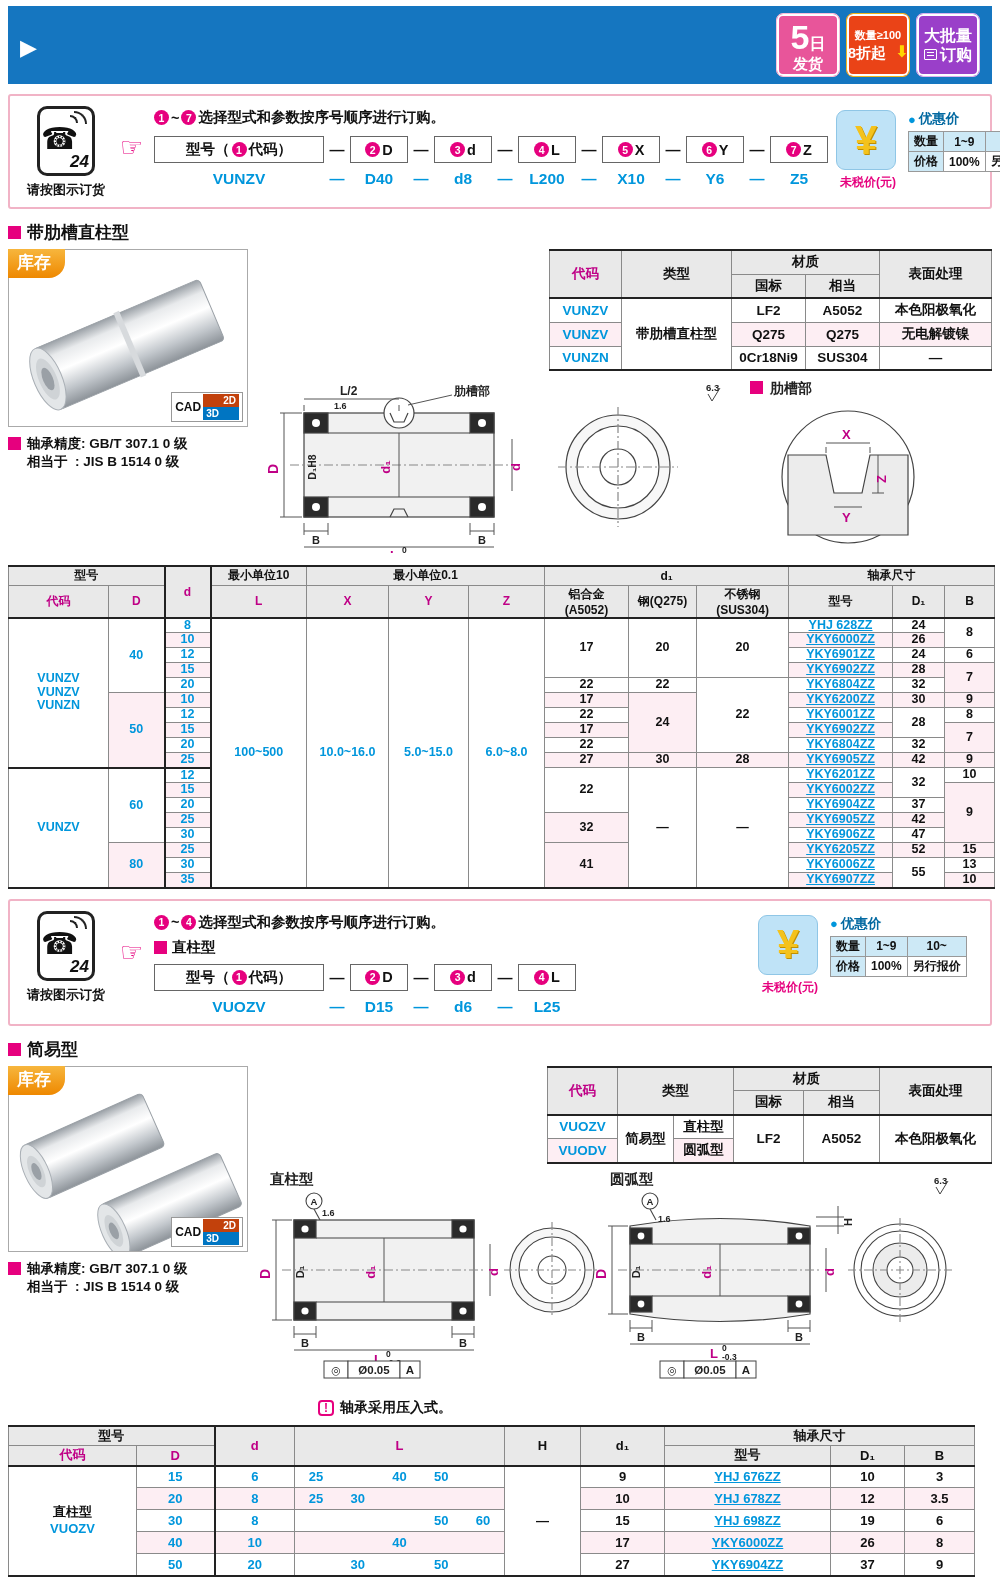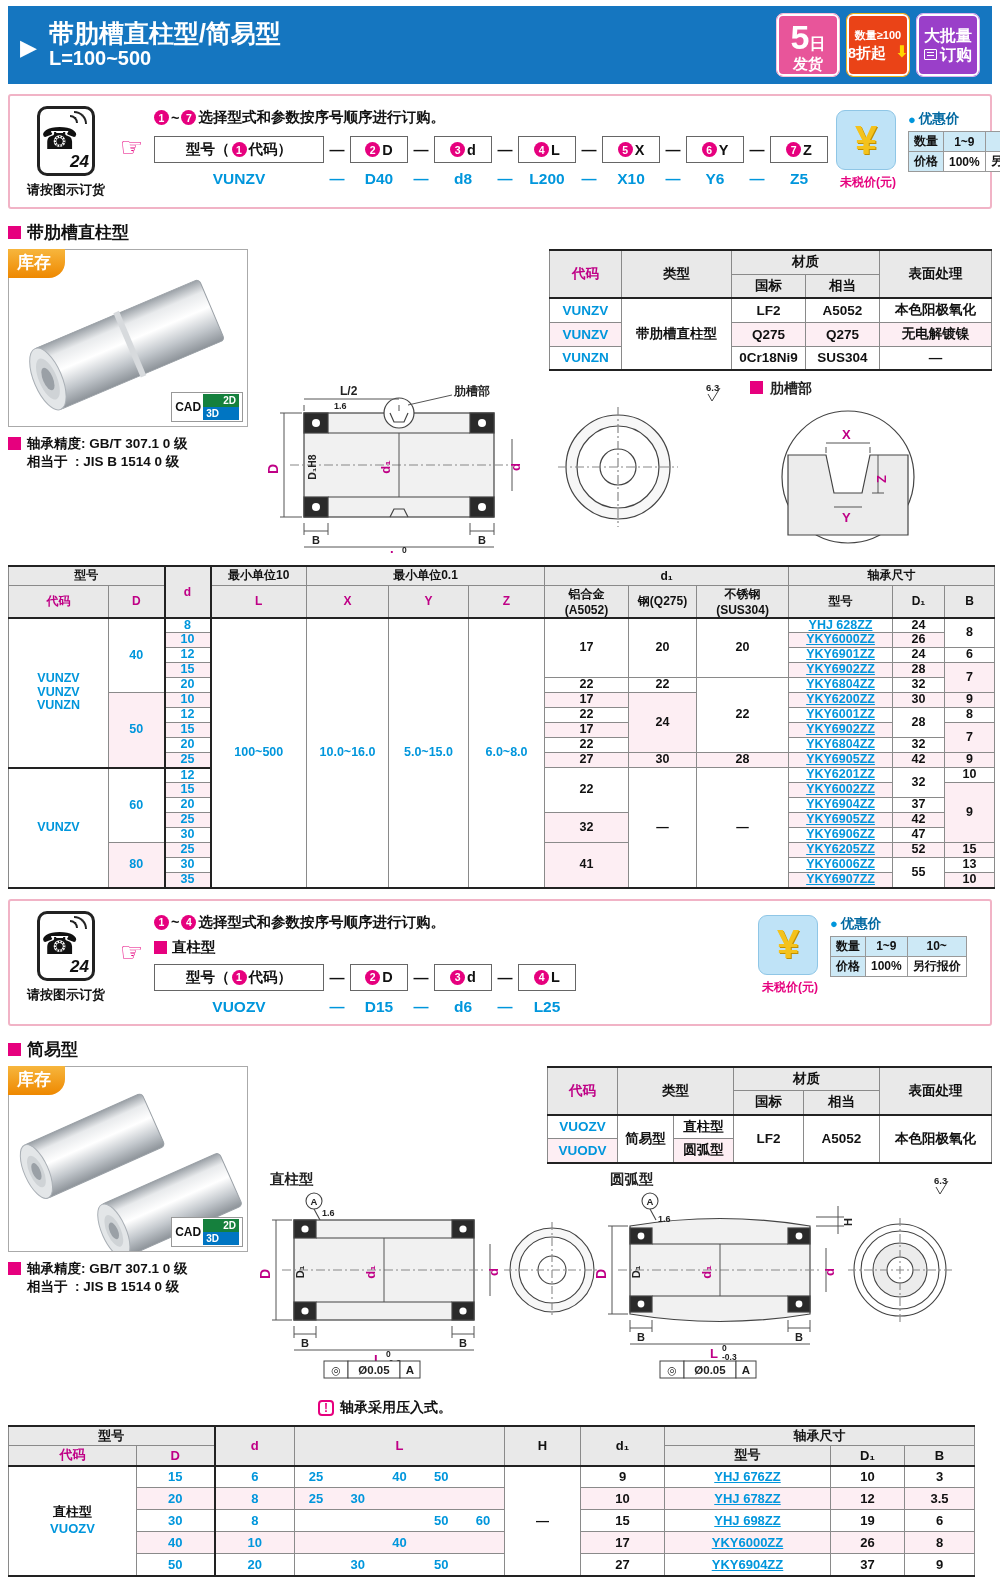--- a/index.html
+++ b/index.html
@@ -68,21 +68,21 @@
 .sect{display:flex;align-items:center;gap:6px;font-size:17px;margin:12px 0 5px;}
 .crow{display:flex;gap:10px;align-items:flex-start;}
 .leftcol{width:240px;flex:none;}
 .photobox{width:240px;border:1px solid #aaa;position:relative;background:#fff;}
 .photobox.h1{height:178px;}
 .photobox.h2{height:186px;}
 .stock{position:absolute;left:-1px;top:-1px;background:linear-gradient(#f7b63d,#ee8800);color:#fff;font-size:17px;padding:2px 14px 4px 9px;border-radius:0 0 16px 0;z-index:2;}
 .cadbadge{position:absolute;right:4px;bottom:4px;display:flex;align-items:center;border:1px solid #999;background:#fff;padding:1px 3px;gap:2px;}
 .cadbadge .cad{font-size:12px;}
 .cadbadge .dd{color:#fff;font-size:10px;padding:0 3px;line-height:1.3;}
-.cadbadge .d2{background:#15803d;padding-left:20px;}
+.cadbadge .d2{background:#c2410c;padding-left:20px;}
 .cadbadge .d3{background:#0075c2;}
 .precision{font-size:13.5px;margin-top:8px;display:flex;gap:6px;align-items:flex-start;}
 .precision .sq{margin-top:2px;}
 .rightcol{flex:1;min-width:0;}
 .mattbl-wrap{display:flex;justify-content:flex-end;}
 table.ctl{border-collapse:collapse;table-layout:fixed;}
 table.ctl th,table.ctl td{border:1px solid #8a8a8a;text-align:center;vertical-align:middle;padding:0 2px;overflow:hidden;}
 table.ctl th{background:#e9e9e9;font-weight:bold;}
 table.ctl{border-top:2px solid #222;border-bottom:2px solid #222;}
 table.ctl thead{border-bottom:2px solid #222;}
@@ -110,24 +110,20 @@
 .noteicon{width:16px;height:16px;border:2px solid #e6007e;border-radius:4px;color:#e6007e;font-size:12px;display:inline-flex;align-items:center;justify-content:center;flex:none;}
 svg text{font-family:"Liberation Sans","DejaVu Sans",sans-serif;font-weight:bold;}
 </style>
 </head>
 <body>
 
 <div class="page">
 
   <div class="topbar">
     <span class="tri">▶</span>
-    <span class="sub">
-      <div class="s1">带肋槽直柱型/简易型</div>
-      <div class="s2">L=100~500</div>
-    </span>
     <span class="badges">
       <span class="badge b1">
         <span class="row">
             <span class="big">5</span>
             <span class="mid">日</span>
           </span>
         <span class="small">发货</span>
       </span>
       <span class="badge b2">
         <span class="l1">数量≥100</span>

